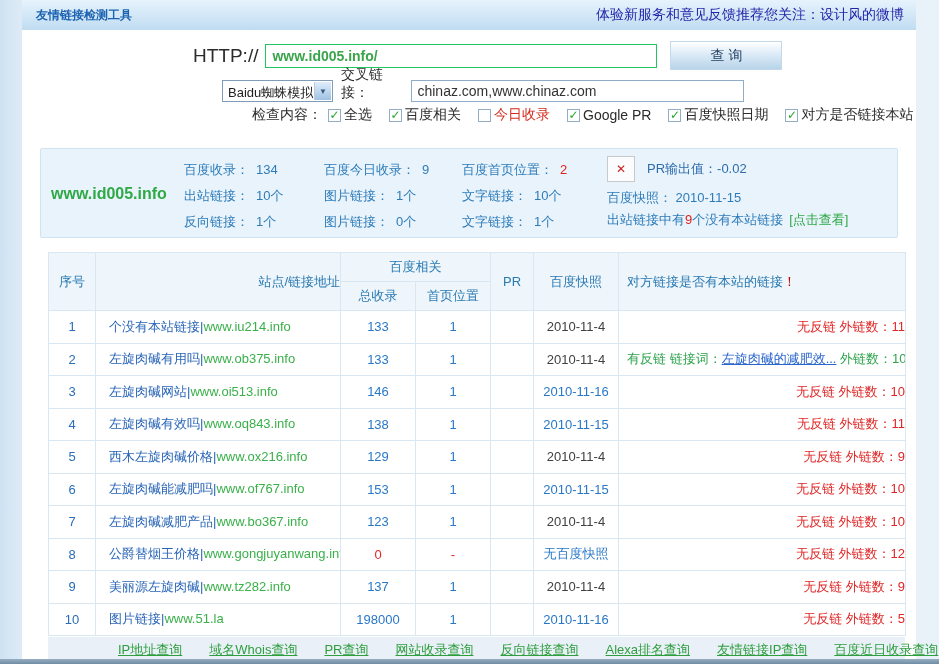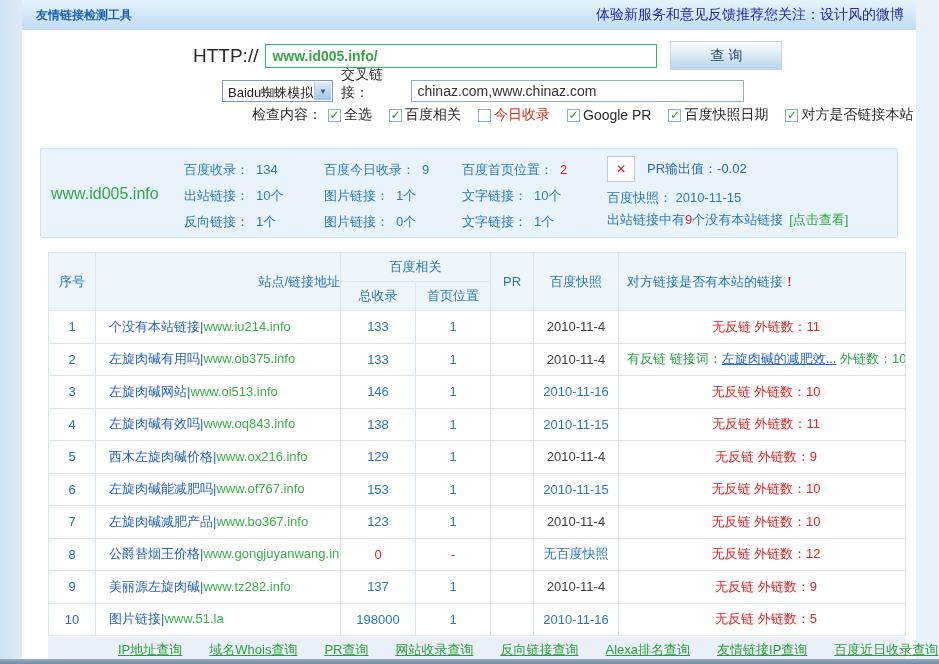--- a/index.html
+++ b/index.html
@@ -38,21 +38,21 @@
   .cb-item { display:flex; align-items:center; cursor:pointer; }
   .cb-box { width:13px; height:13px; border:1px solid #93aec4; background:#ffffff; display:inline-flex;
             align-items:center; justify-content:center; font-size:12px; font-weight:bold; color:#22a32a;
             line-height:11px; }
   .cb-label { margin-left:3px; font-size:14px; color:#2b2b2b; }
   .cb-label.red { color:#d42b1e; }
 
   
   .summary { position:absolute; left:18px; top:148px; width:858px; height:90px;
              background:#e9f3fb; border:1px solid #d0e3f2; border-radius:2px; }
-  .summary-domain { position:absolute; left:10px; top:36px; font-size:16px; font-weight:normal; color:#2fa846; }
+  .summary-domain { position:absolute; left:10px; top:36px; font-size:16px; font-weight:bold; color:#2fa846; }
   .s-col { position:absolute; top:10px; font-size:13px; }
   .s-col-1 { left:143px; } .s-col-2 { left:283px; } .s-col-3 { left:421px; }
   .stat-line { line-height:21px; margin-bottom:5px; white-space:nowrap; }
   .stat-label { color:#2d7cba; }
   .stat-value { color:#2d7cba; margin-left:7px; }
   .stat-value.red { color:#dd2020; }
   .s-col-4 { position:absolute; left:566px; top:6px; width:292px; font-size:13px; }
   .pr-line { display:flex; align-items:center; height:28px; }
   .broken-img { width:28px; height:26px; border:1px solid #c9c9c9; background:#fafcfd; display:flex;
                 align-items:center; justify-content:center; color:#cc2222; font-size:12px; font-weight:bold; }
@@ -71,21 +71,21 @@
   .th-backlink { text-align:left; padding-left:8px; }
   .th-mark { color:#c00000; }
   .link-table td { height:32.5px; text-align:center; color:#2878c8; background:#ffffff; }
   td.c-idx { color:#2a6db8; }
   td.c-site { text-align:left; padding-left:13px; white-space:nowrap; overflow:hidden; }
   .site-name { color:#2a66b8; }
   .site-url { color:#3ab04a; }
   td.red, span.red { color:#e02626; }
   span.green { color:#2ea44d; }
   td.c-snap.red { color:#404040; }
-  td.c-backlink { text-align:center; padding-left:8px; white-space:nowrap; overflow:hidden; }
+  td.c-backlink { text-align:right; padding-left:8px; white-space:nowrap; overflow:hidden; }
   .kw-link { color:#2a66cc; text-decoration:underline; cursor:pointer; }
 
   
   .footer-strip { position:absolute; left:26px; top:637px; width:857px; height:26px; background:#e9f0f7;
                   display:flex; align-items:center; padding-left:70px; gap:27px; }
   .f-link { font-size:13px; color:#2f9e3f; text-decoration:underline; cursor:pointer; white-space:nowrap; }
   .bottom-bar { position:absolute; left:0; bottom:0; width:939px; height:5px;
                 background:linear-gradient(#97aec2,#6f8ca3); }
 </style>
 </head>

